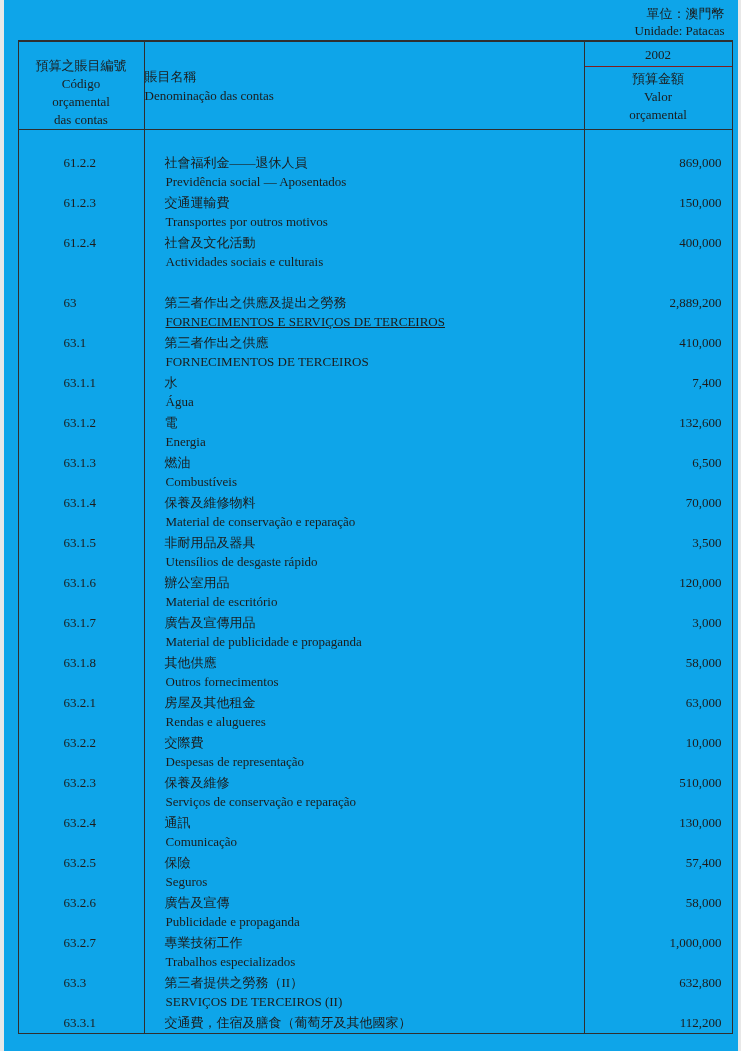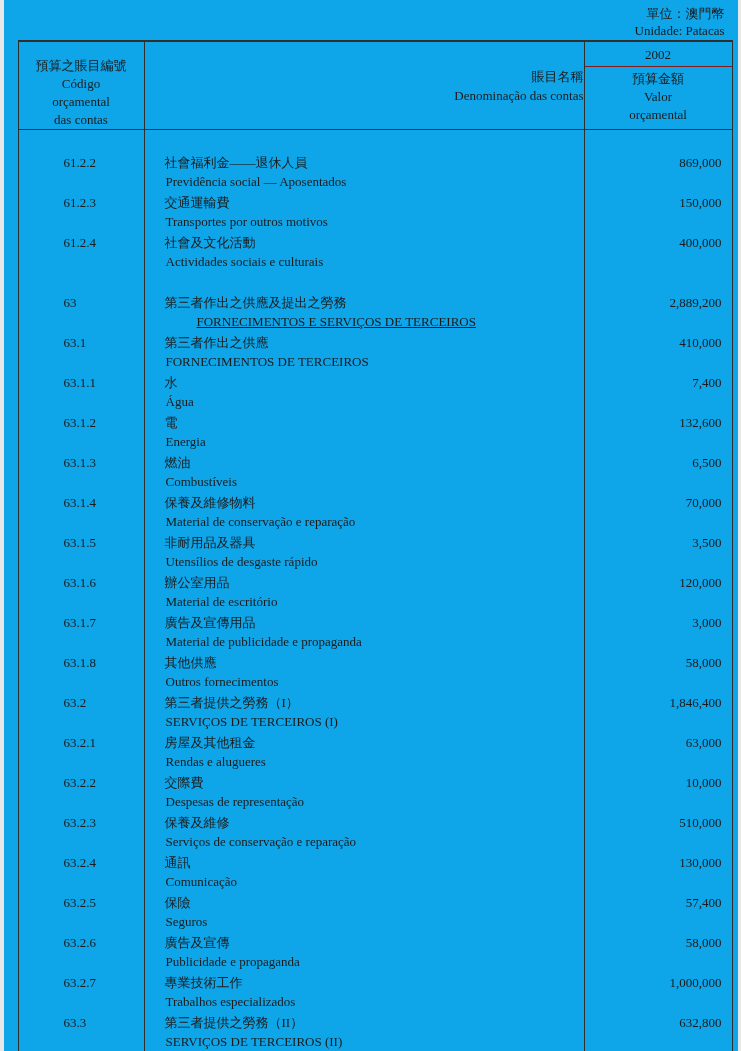--- a/index.html
+++ b/index.html
@@ -52,21 +52,21 @@
   }
   .th-code, .td-code { border-right: 1px solid #2f2f2f; }
   .th-name, .td-name { border-right: 1px solid #2f2f2f; }
   .th-code .hline, .th-value .vlines div {
     text-align: center;
     line-height: 18px;
   }
   .th-code { padding-top: 15px; }
   .th-name { vertical-align: middle; }
   .th-name .hline {
-    text-align: right;
+    text-align: left;
     line-height: 19px;
   }
   .year-box {
     text-align: center;
     line-height: 18px;
     padding: 4px 0 2px 0;
     border-bottom: 1px solid #7f1d1d;
   }
   .vlines { padding-top: 3px; }
   tbody td {
@@ -79,21 +79,21 @@
     padding-left: 45px;
     text-align: left;
   }
   .td-name { padding-left: 20px; font-family: Liberation Serif, serif; }
   .td-name .name-pt { padding-left: 1px; }
   .td-value {
     text-align: right;
     padding-right: 10px;
   }
   tr.group-gap td { padding-top: 21px; }
-  tr.underline-pt .name-pt { text-decoration: underline; margin-left: 31px; }
+  tr.underline-pt .name-pt { text-decoration: underline; }
   tr.first-row td { padding-top: 23px; margin-left: 20px; }
 </style>
 </head>
 <body>
 
 <div class="page">
 
   <div class="unit-label">
     <div>單位：澳門幣</div>
     <div>Unidade: Patacas</div>
@@ -226,28 +226,20 @@
   </tr>
         <tr class="item-row">
     <td class="td-code"><span>63.1.8</span></td>
     <td class="td-name">
       <div class="name-zh">其他供應</div>
       <div class="name-pt">Outros fornecimentos</div>
     </td>
     <td class="td-value"><span>58,000</span></td>
   </tr>
         <tr class="item-row">
-    <td class="td-code"><span>63.2</span></td>
-    <td class="td-name">
-      <div class="name-zh">第三者提供之勞務（I）</div>
-      <div class="name-pt">SERVIÇOS DE TERCEIROS (I)</div>
-    </td>
-    <td class="td-value"><span>1,846,400</span></td>
-  </tr>
-        <tr class="item-row">
     <td class="td-code"><span>63.2.1</span></td>
     <td class="td-name">
       <div class="name-zh">房屋及其他租金</div>
       <div class="name-pt">Rendas e alugueres</div>
     </td>
     <td class="td-value"><span>63,000</span></td>
   </tr>
         <tr class="item-row">
     <td class="td-code"><span>63.2.2</span></td>
     <td class="td-name">

